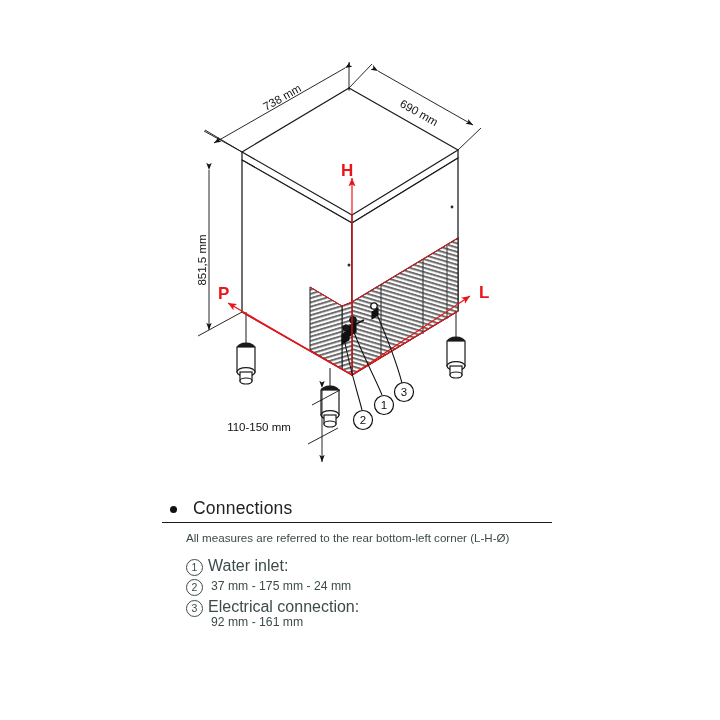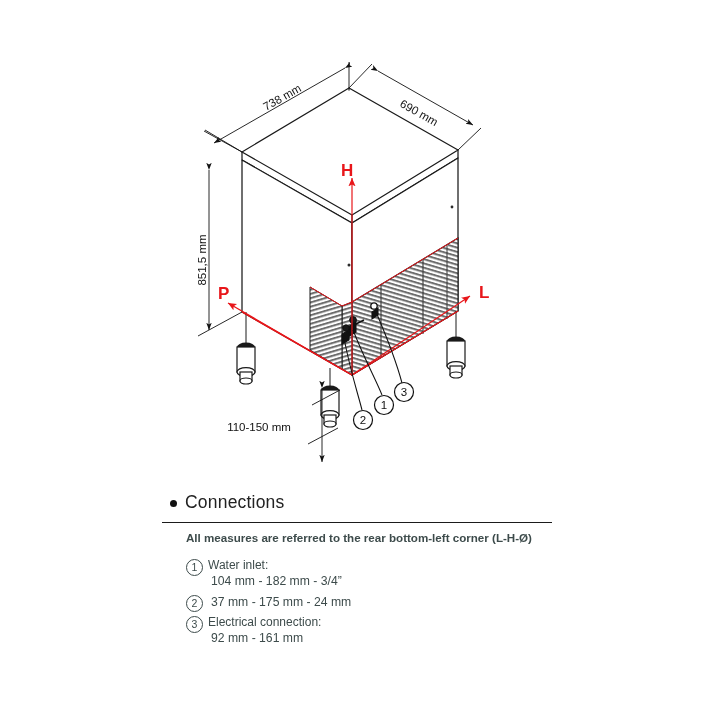--- a/index.html
+++ b/index.html
@@ -14,22 +14,22 @@
   #sheet{position:absolute;left:0;top:0;width:720px;height:720px;}
   #drawing{position:absolute;left:0;top:0;width:720px;height:500px;}
   #drawing svg{display:block;}
 
   
   #connections{
     position:absolute;
     left:0;top:492px;width:720px;height:228px;
   }
   .sect-head{
-    position:absolute;left:170px;top:0px;
-    display:flex;align-items:center;gap:8px;
+    position:absolute;left:170px;top:6px;
+    display:flex;align-items:center;gap:16px;
   }
   .sect-bullet{
     width:7px;height:7px;border-radius:50%;
     background:#111111;display:inline-block;
     position:relative;top:1px;
   }
   .sect-title{
     font-size:17.5px;
     color:#222222;
     letter-spacing:.2px;
@@ -38,21 +38,20 @@
   }
   .sect-rule{
     position:absolute;left:162px;top:30px;
     width:390px;height:0;
     border-top:1.6px solid #1b1b1b;
   }
   .sect-note{
     position:absolute;left:186px;top:39px;
     font-size:11.6px;color:#3d4b4b;
     white-space:nowrap;
-    font-weight:bold;
   }
   .conn-list{
     position:absolute;left:186px;top:66px;
     width:480px;
   }
   .conn-item{
     position:relative;
     margin-bottom:5px;
     padding-left:22px;
   }
@@ -61,21 +60,21 @@
     width:15px;height:15px;
     border:1.1px solid #3d4b4b;
     border-radius:50%;
     color:#3d4b4b;
     font-size:10.5px;
     line-height:14px;
     text-align:center;
   }
   .conn-label{
     display:block;
-    font-size:12px;color:#3d4b4b;
+    font-size:16px;color:#3d4b4b;
     line-height:15px;
     white-space:nowrap;
   }
   .conn-value{
     display:block;
     font-size:12.2px;color:#3d4b4b;
     line-height:16px;
     margin-left:3px;
     white-space:nowrap;
   }
@@ -250,21 +249,20 @@
 
     <div class="sect-rule"></div>
 
     <div class="sect-note">All measures are referred to the rear bottom-left corner (L-H-Ø)</div>
 
     <div class="conn-list">
 
       <div class="conn-item">
         <span class="conn-num">1</span>
         <span class="conn-label">Water inlet:</span>
-        <span class="conn-value">104 mm  - 182 mm  - 3/4”</span>
       </div>
 
       <div class="conn-item">
         <span class="conn-num">2</span>
         <span class="conn-value">37 mm - 175 mm - 24 mm</span>
       </div>
 
       <div class="conn-item">
         <span class="conn-num">3</span>
         <span class="conn-label">Electrical connection:</span>

